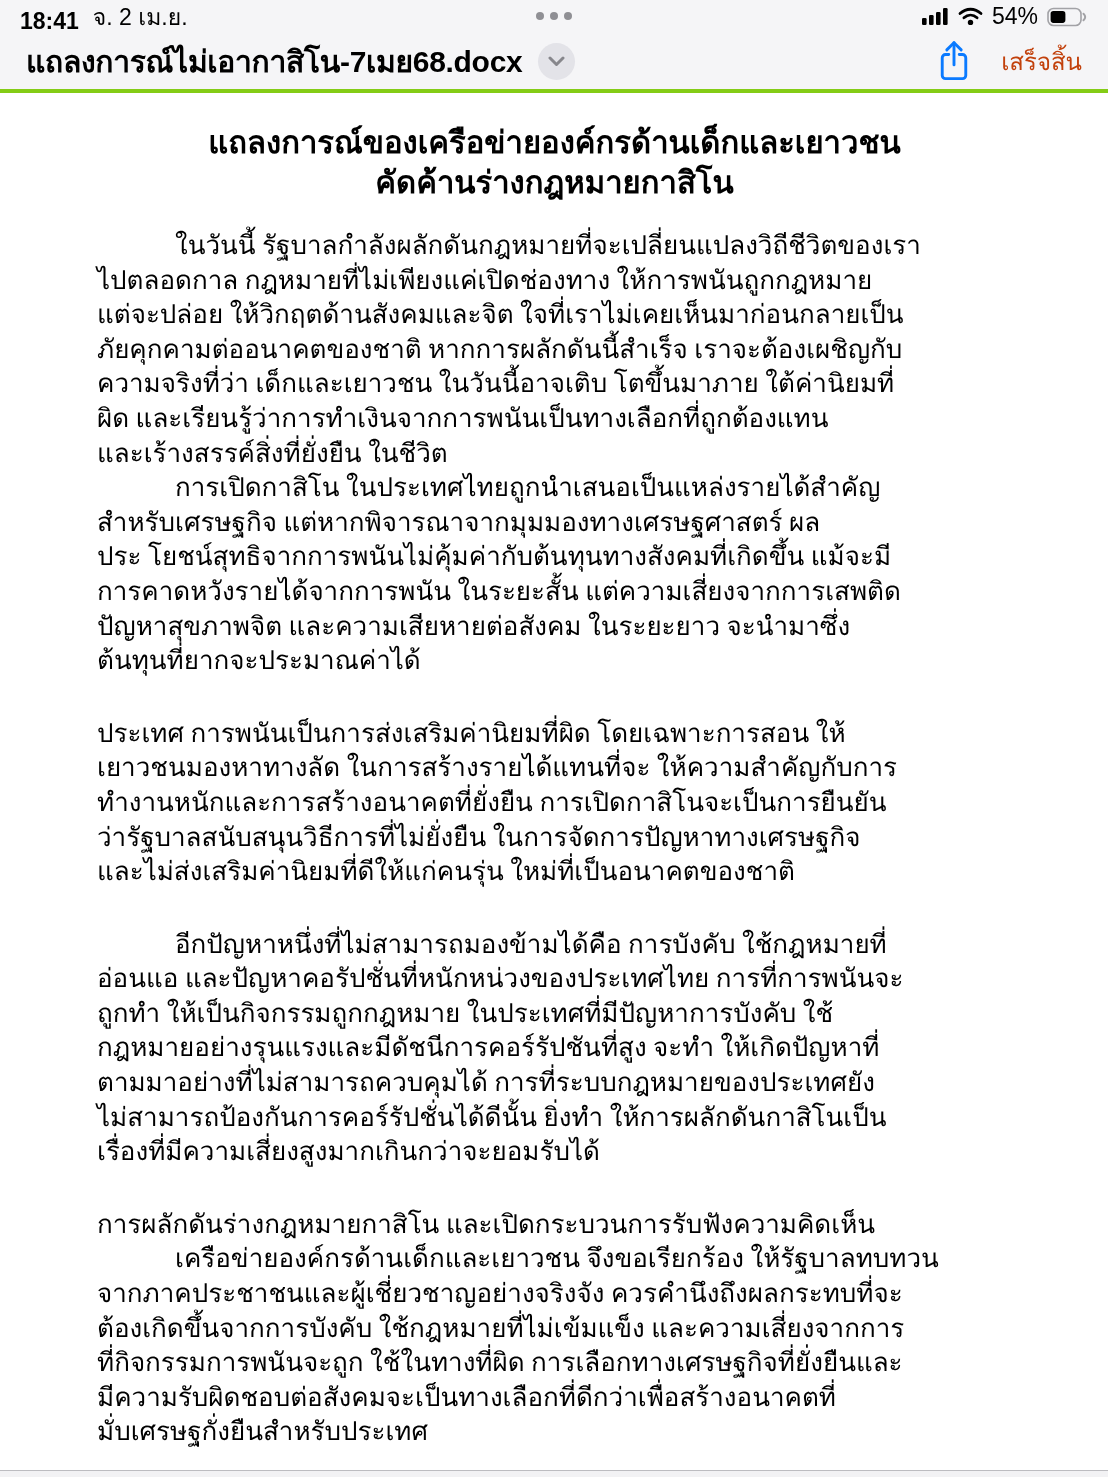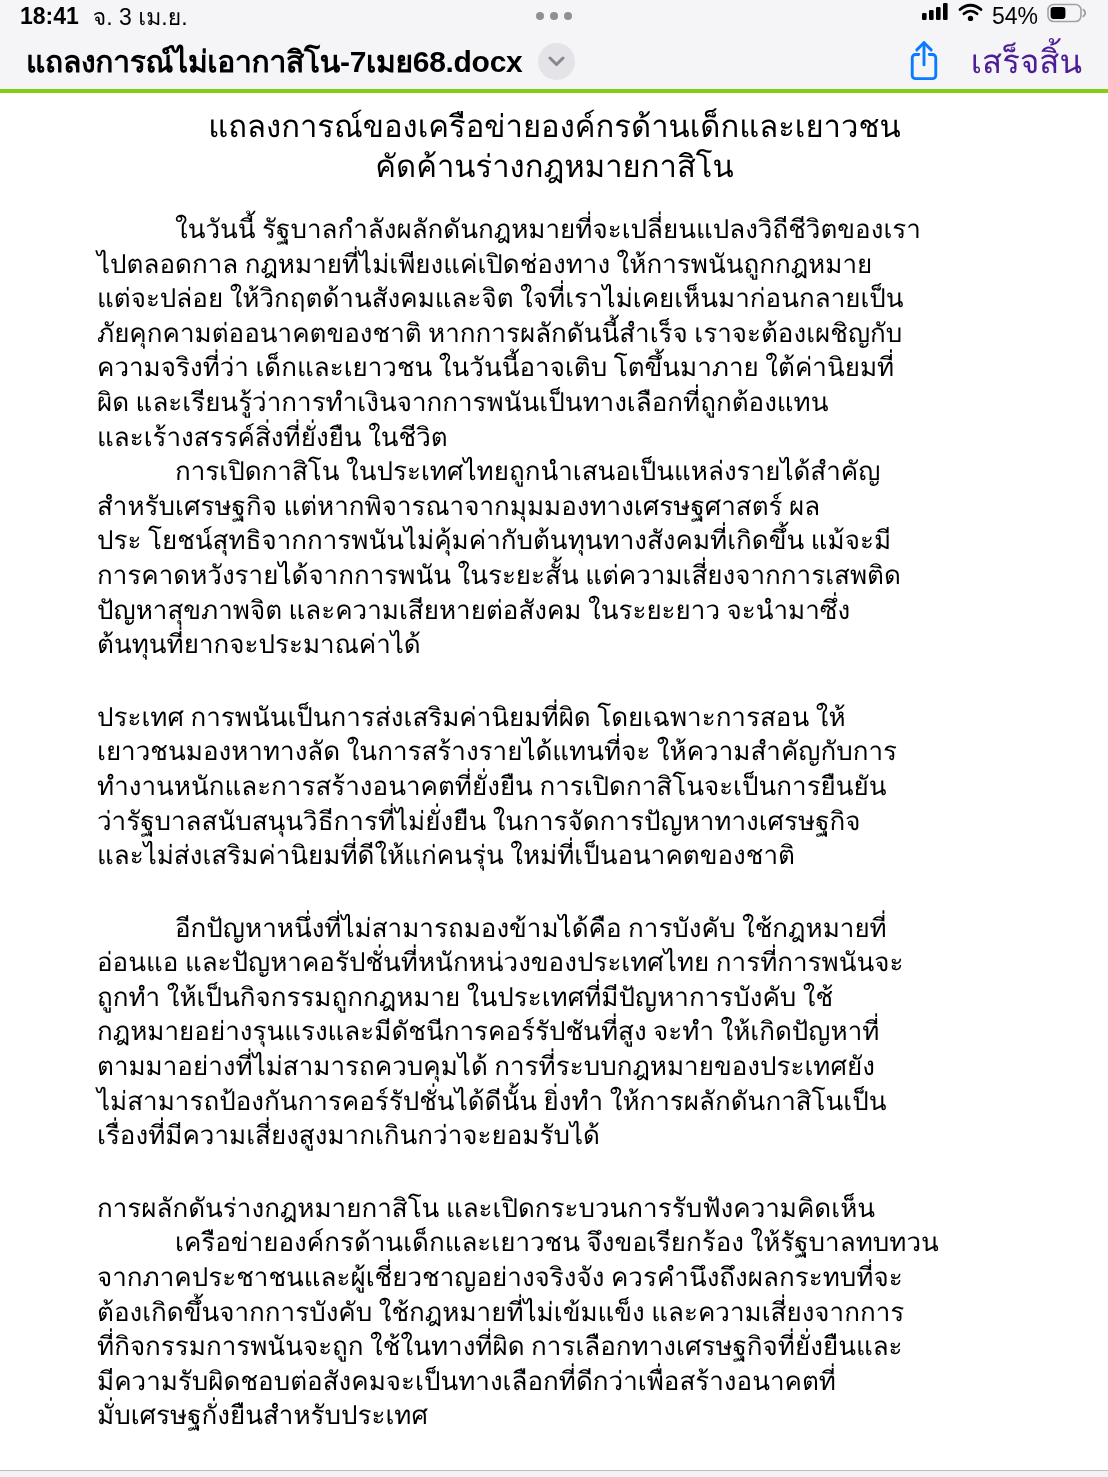--- a/index.html
+++ b/index.html
@@ -6,72 +6,72 @@
   .screen{
     position:relative;width:1108px;height:1477px;background:#ffffff;
     font-family:"Liberation Sans", sans-serif;overflow:hidden;
   }
   
   .status-bar{
     position:relative;height:33px;background:#f5f5f7;
     display:flex;align-items:center;justify-content:space-between;
     padding:0 20px;box-sizing:border-box;
   }
-  .sb-left{display:flex;align-items:center;gap:14px;color:#000;}
+  .sb-left{display:flex;align-items:flex-end;gap:14px;color:#000;}
   .sb-time{font-size:23px;font-weight:700;}
   .sb-date{font-size:23px;font-weight:400;}
   .sb-center{position:absolute;left:50%;top:12px;transform:translateX(-50%);display:flex;gap:6px;}
   .sb-dot{width:8px;height:8px;border-radius:50%;background:#8f8f94;}
-  .sb-right{display:flex;align-items:flex-start;gap:9px;}
+  .sb-right{display:flex;align-items:center;gap:9px;}
   .sb-batt-label{font-size:23px;font-weight:400;color:#000;}
   
   .nav-bar{
     height:60px;background:#f5f5f7;border-bottom:4px solid #84cc16;
     display:flex;align-items:center;justify-content:space-between;
     padding:0 26px;box-sizing:border-box;
   }
   .nav-left{display:flex;align-items:center;}
   .doc-title{font-size:30px;font-weight:700;color:#000;letter-spacing:-0.3px;}
   .chevron-btn{
     width:37px;height:37px;border-radius:50%;background:#e3e3e8;border:none;
     margin-left:16px;display:flex;align-items:center;justify-content:center;
     padding:0;cursor:pointer;
   }
   .nav-right{display:flex;align-items:center;gap:30px;}
   .share-btn{background:none;border:none;padding:0;cursor:pointer;display:flex;}
   .done-btn{
     background:none;border:none;padding:0;cursor:pointer;
-    font-family:"Liberation Sans",sans-serif;font-size:33px;color:#4c1d95;
+    font-family:"Liberation Sans",sans-serif;font-size:24px;color:#c2410c;
   }
   
   .doc{
     padding:14px 96px 0 97px;box-sizing:border-box;background:#ffffff;
     font-family:"Liberation Serif","DejaVu Serif",serif;color:#000;
   }
-  .heading{margin:0 0 26px 0;text-align:center;font-weight:400;}
+  .heading{margin:16px 0 26px 0;text-align:center;font-weight:700;}
   .heading .h-line{font-size:31px;line-height:40px;white-space:nowrap;}
   .para{margin:0;}
   .para .line{font-size:26px;line-height:34.6px;white-space:nowrap;}
   .para .line.first{padding-left:78px;}
   .para.empty{height:38px;}
   
   .bottom-strip{
     position:absolute;left:0;bottom:0;width:100%;height:7px;
     background:#f2f2f4;border-top:1px solid #bcbcc0;box-sizing:border-box;
   }
 </style>
 </head>
 <body>
 
 <div class="screen">
 
   <div class="status-bar">
     <div class="sb-left">
       <span class="sb-time">18:41</span>
-      <span class="sb-date">จ. 3 เม.ย.</span>
+      <span class="sb-date">จ. 2 เม.ย.</span>
     </div>
     <div class="sb-center">
       <span class="sb-dot"></span>
         <span class="sb-dot"></span>
         <span class="sb-dot"></span>
     </div>
     <div class="sb-right">
       <span style="display:flex;">
         <svg width="27" height="17" viewBox="0 0 27 17">
           <rect x="0" y="10" width="4.6" height="7" rx="1.2" fill="#000"></rect>

